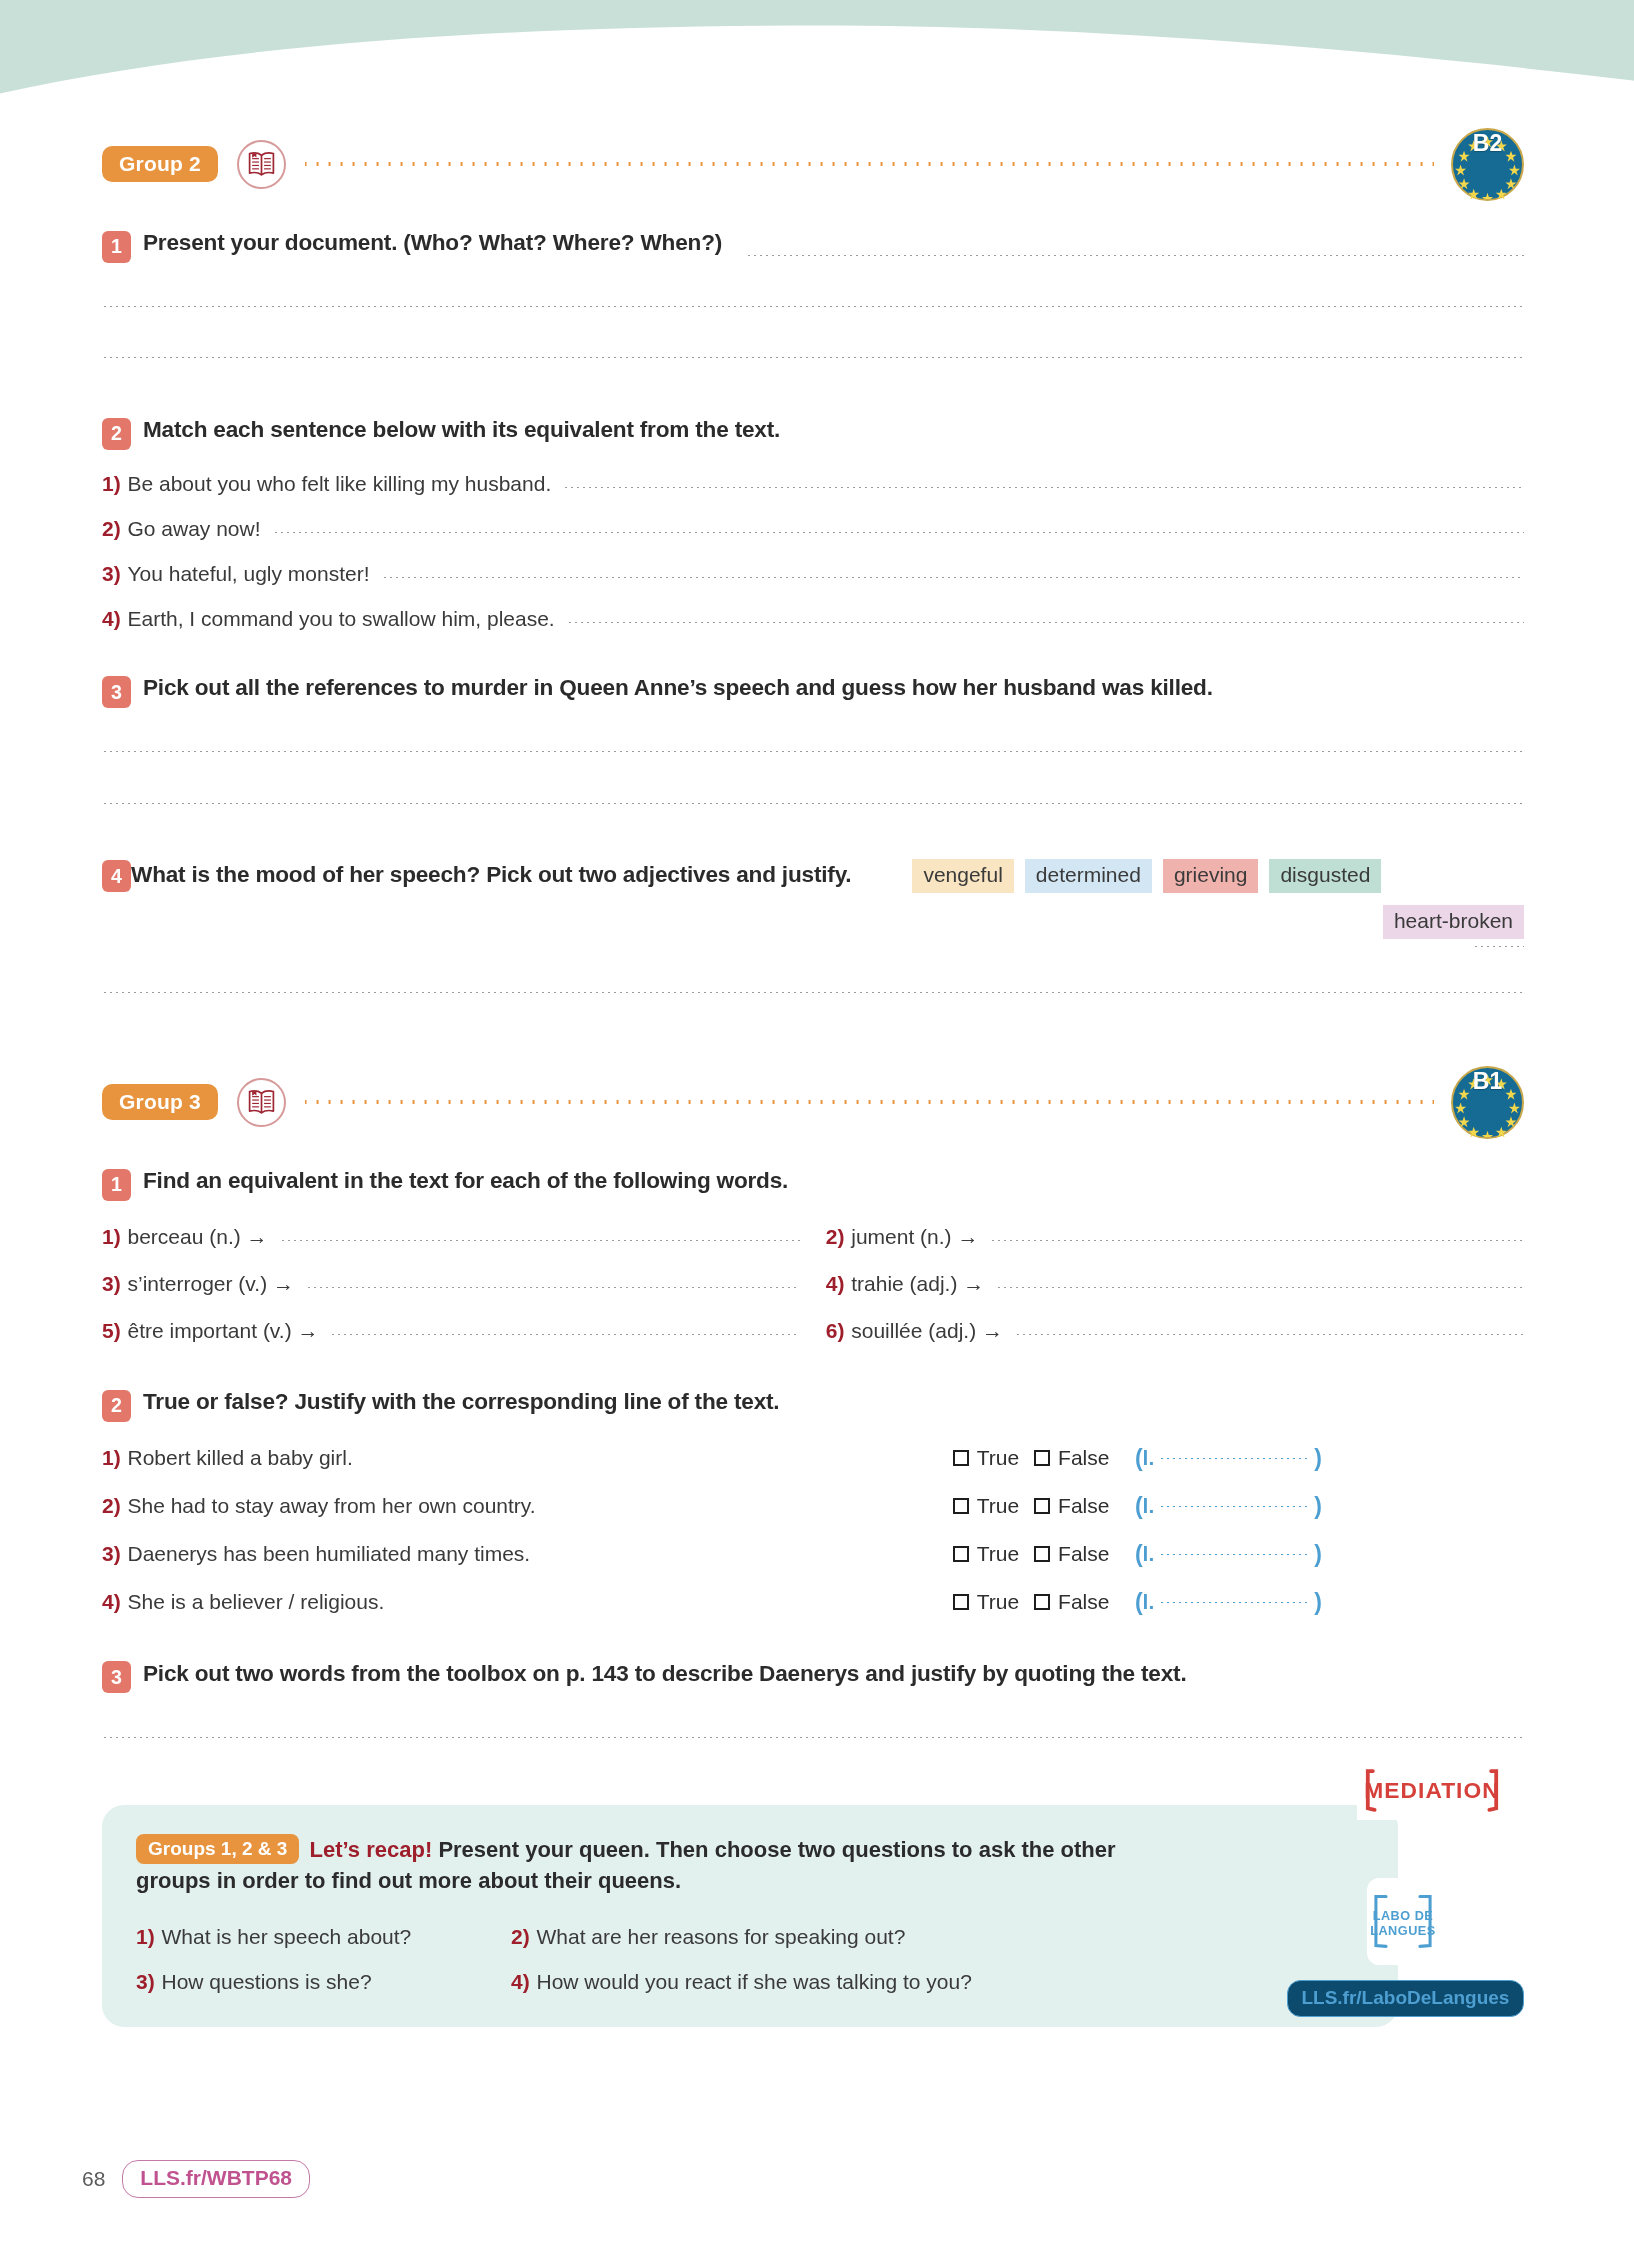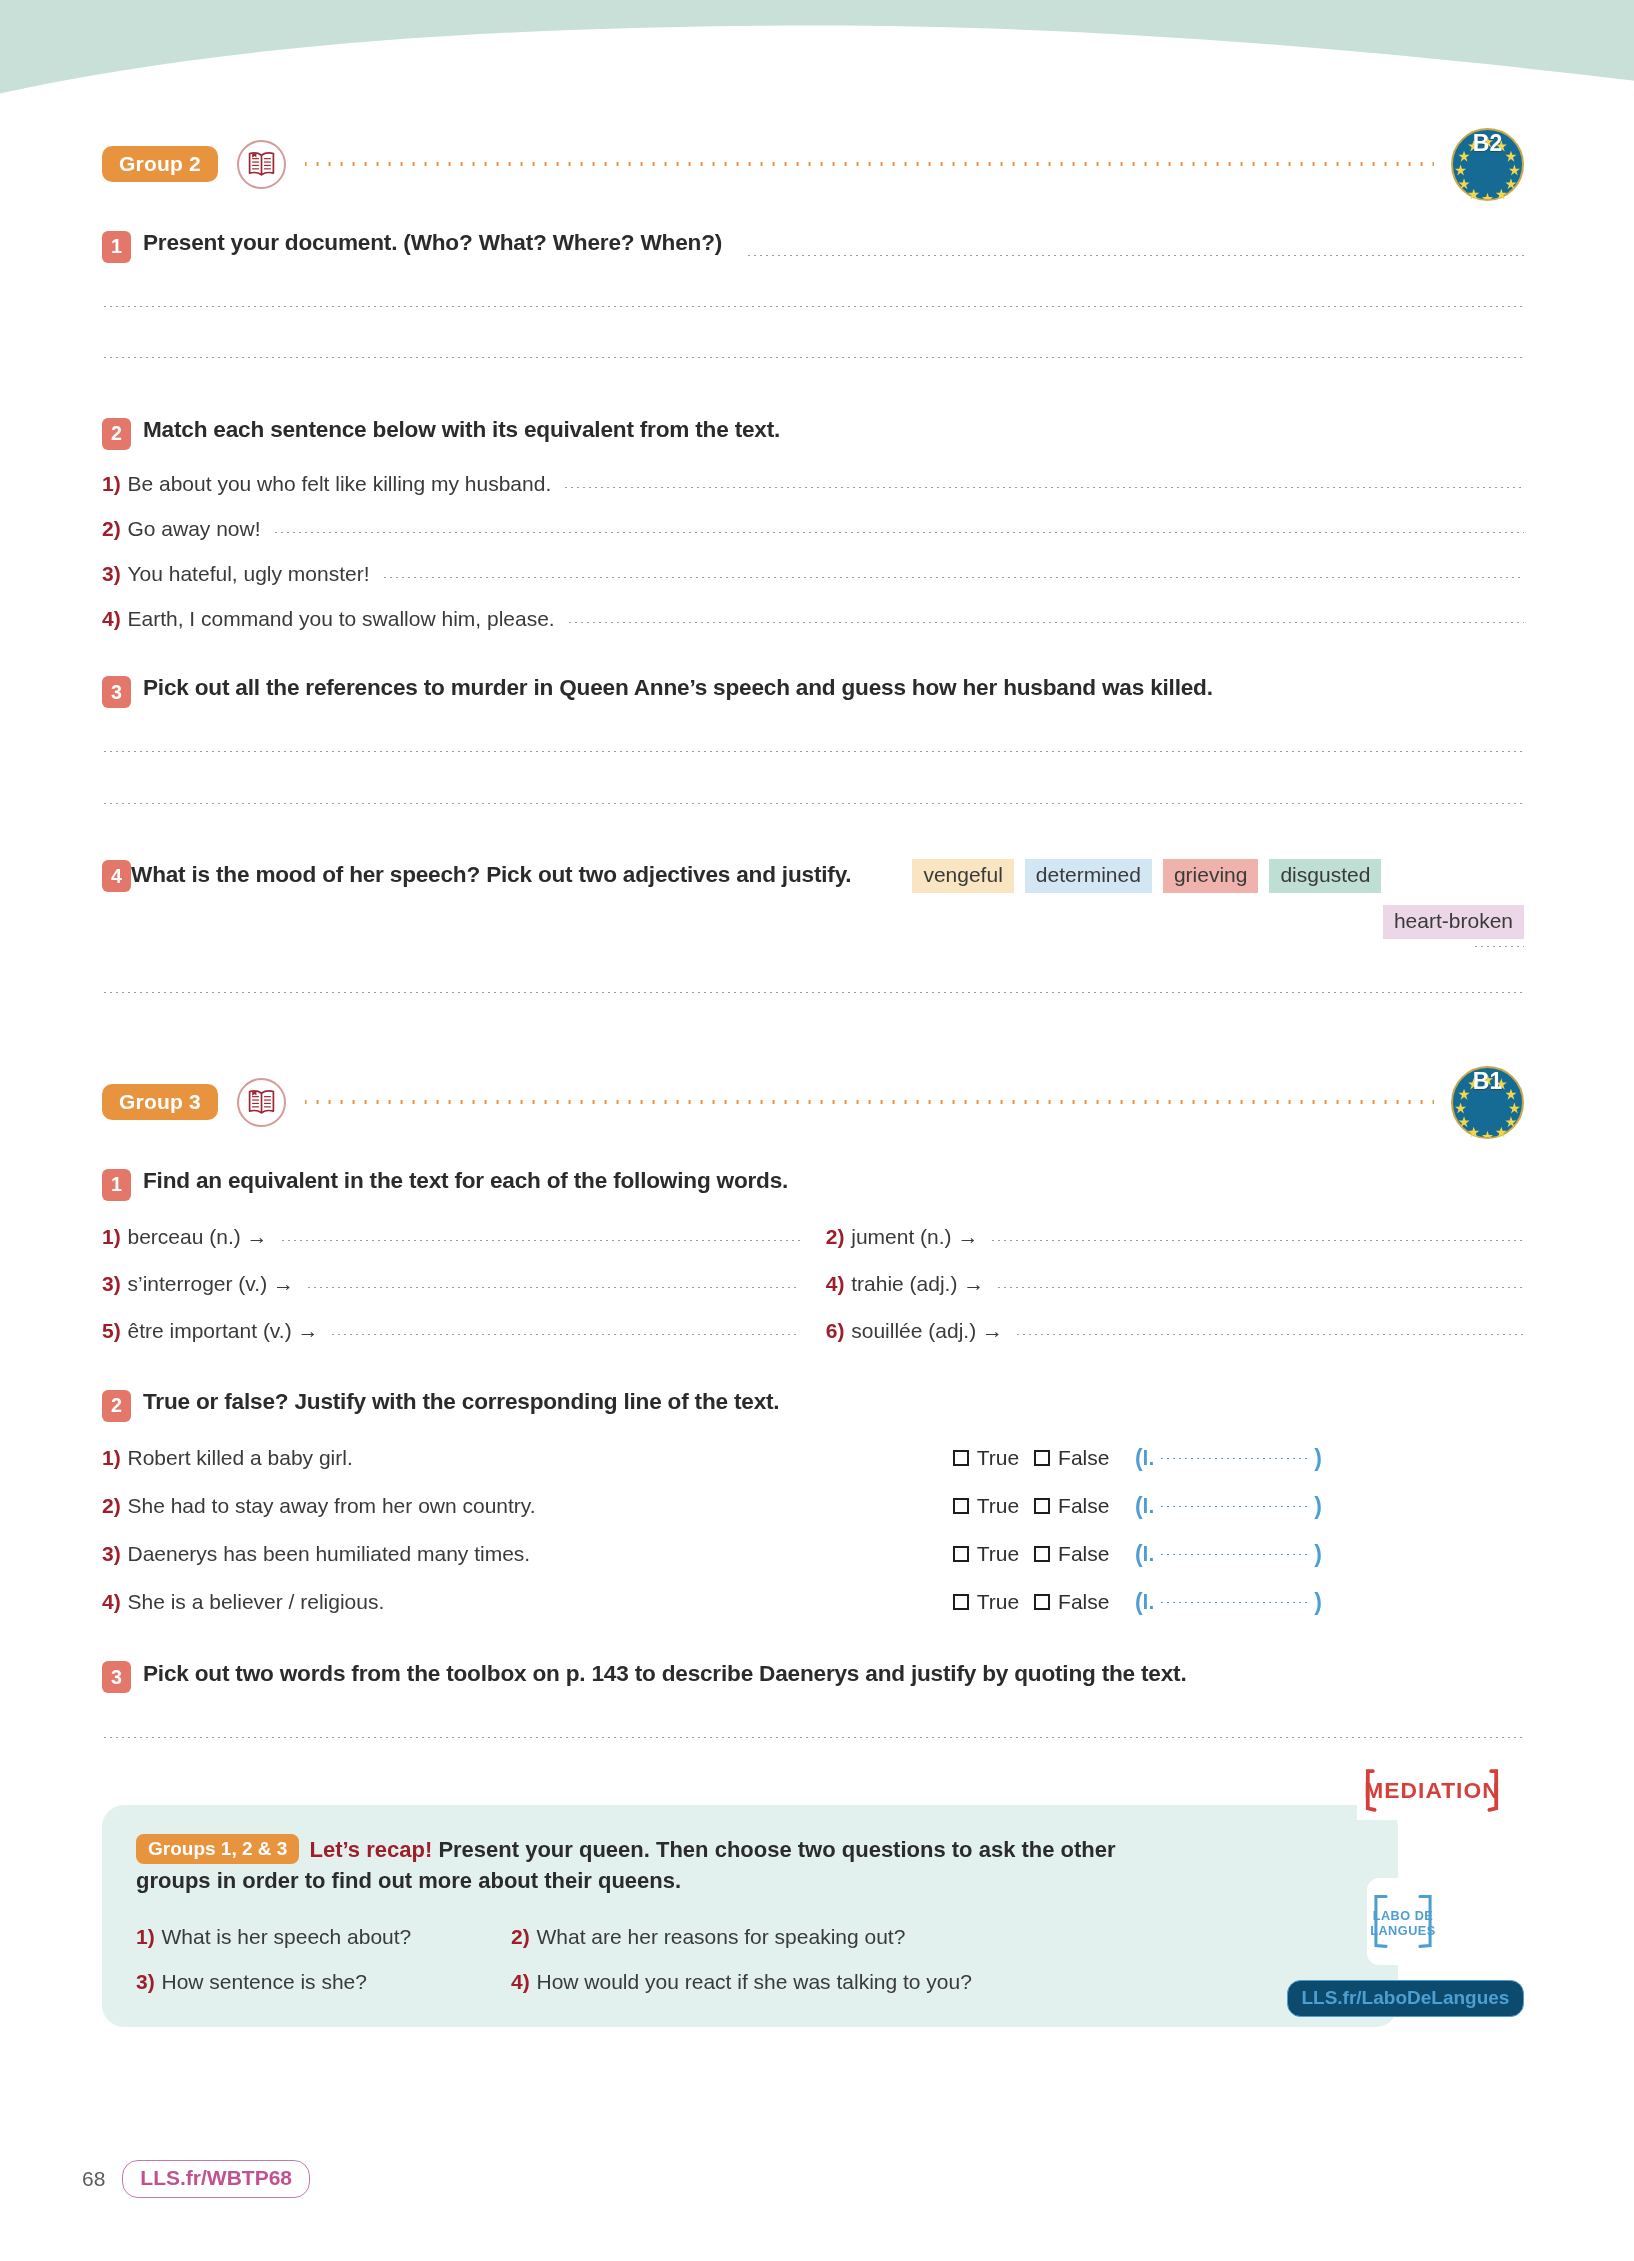--- a/index.html
+++ b/index.html
@@ -696,21 +696,21 @@
           <div class="recap-q">
             <span class="sub-n">1)</span>
             <span class="sub-text">What is her speech about?</span>
           </div>
           <div class="recap-q">
             <span class="sub-n">2)</span>
             <span class="sub-text">What are her reasons for speaking out?</span>
           </div>
           <div class="recap-q">
             <span class="sub-n">3)</span>
-            <span class="sub-text">How sentence is she?</span>
+            <span class="sub-text">How questions is she?</span>
           </div>
           <div class="recap-q">
             <span class="sub-n">4)</span>
             <span class="sub-text">How would you react if she was talking to you?</span>
           </div>
         </div>
       </div>
 
       <div class="labo-card">
         <svg width="72" height="66" viewBox="0 0 84 78" aria-hidden="true">

